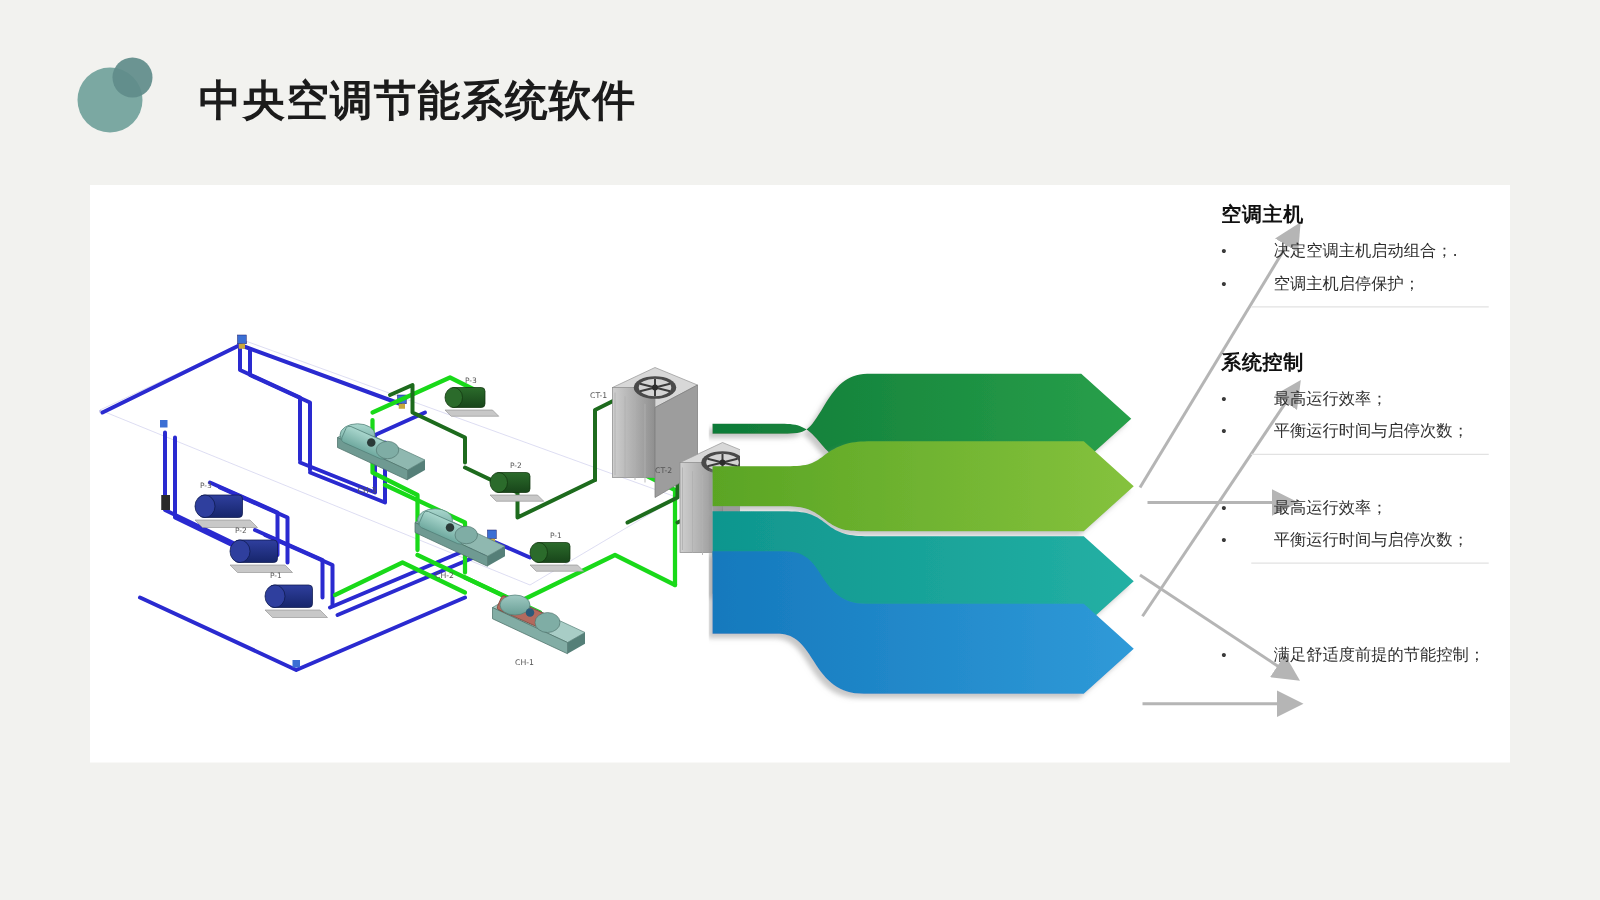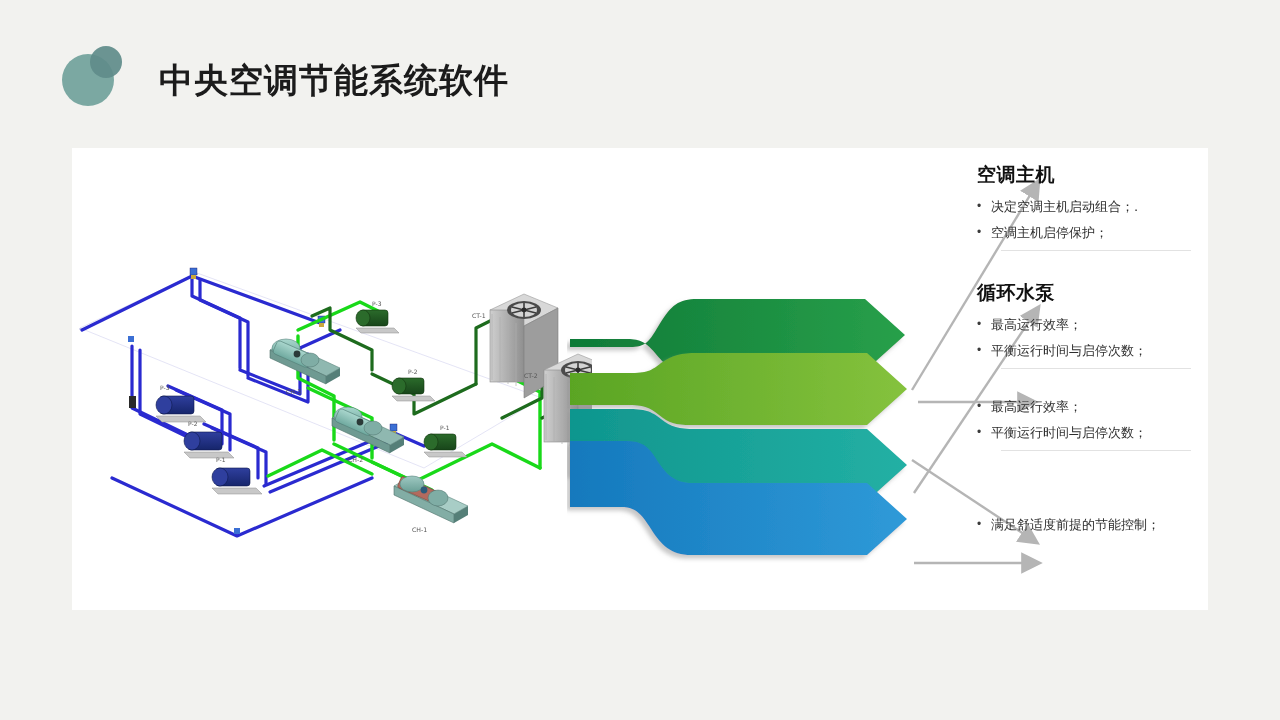--- a/index.html
+++ b/index.html
@@ -49,34 +49,35 @@
   
   #connectors{
     position:absolute;left:780px;top:0px;width:360px;height:462px;
   }
   
   #detail-list{
     position:absolute;left:905px;top:14px;width:240px;height:440px;
   }
   .detail-section{position:absolute;left:0;width:236px;}
   .section-heading{
-    font-size:19px;font-weight:bold;color:#111;
+    font-size:16px;font-weight:bold;color:#111;
     font-family:"DejaVu Sans","Liberation Sans",sans-serif;
     letter-spacing:.5px;white-space:nowrap;
     margin:0 0 10px 0;
   }
   .bullet-row{
     display:flex;align-items:flex-start;margin:0 0 9px 0;
   }
   .bullet-dot{
     color:#3a3a3a;font-size:12px;line-height:17px;width:14px;flex:none;
   }
   .bullet-text{
     font-size:13px;color:#2e2e2e;line-height:17px;white-space:nowrap;
     font-family:"DejaVu Sans","Liberation Sans",sans-serif;
+    margin-left:28px;
   }
   .section-divider{
     height:1px;background:#e2e2e2;margin-top:7px;width:190px;margin-left:24px;
   }
 </style>
 </head>
 <body>
 
 <div id="header">
 
@@ -344,21 +345,21 @@
         <span class="bullet-text">决定空调主机启动组合；.</span>
       </div>
       <div class="bullet-row">
         <span class="bullet-dot">•</span>
         <span class="bullet-text">空调主机启停保护；</span>
       </div>
       <div class="section-divider"></div>
     </div>
 
     <div class="detail-section" style="top:118px;">
-      <div class="section-heading">循环水泵</div>
+      <div class="section-heading">系统控制</div>
       <div class="bullet-row">
         <span class="bullet-dot">•</span>
         <span class="bullet-text">最高运行效率；</span>
       </div>
       <div class="bullet-row">
         <span class="bullet-dot">•</span>
         <span class="bullet-text">平衡运行时间与启停次数；</span>
       </div>
       <div class="section-divider"></div>
     </div>

